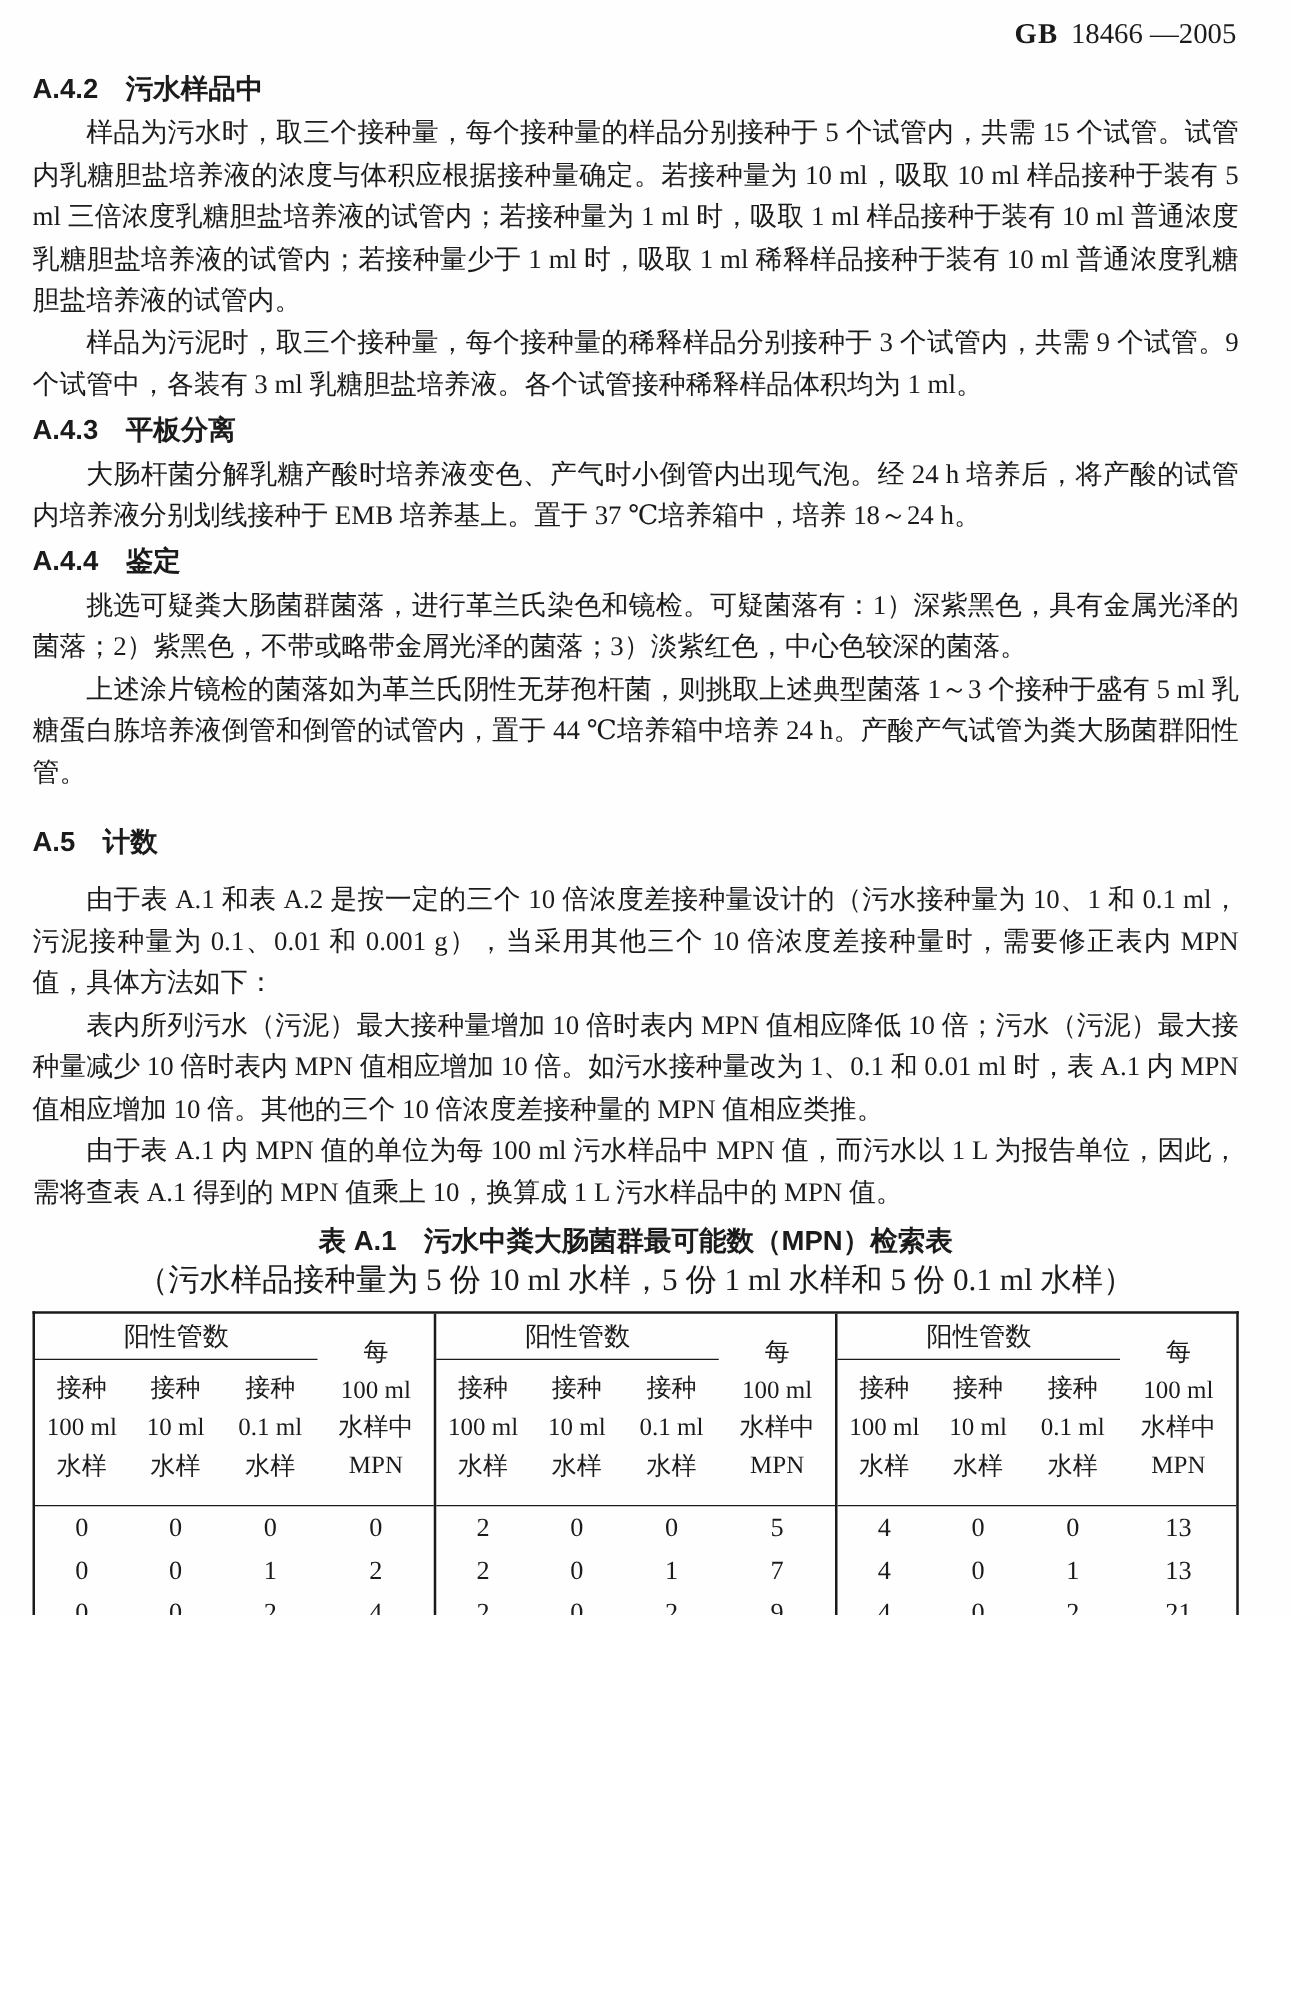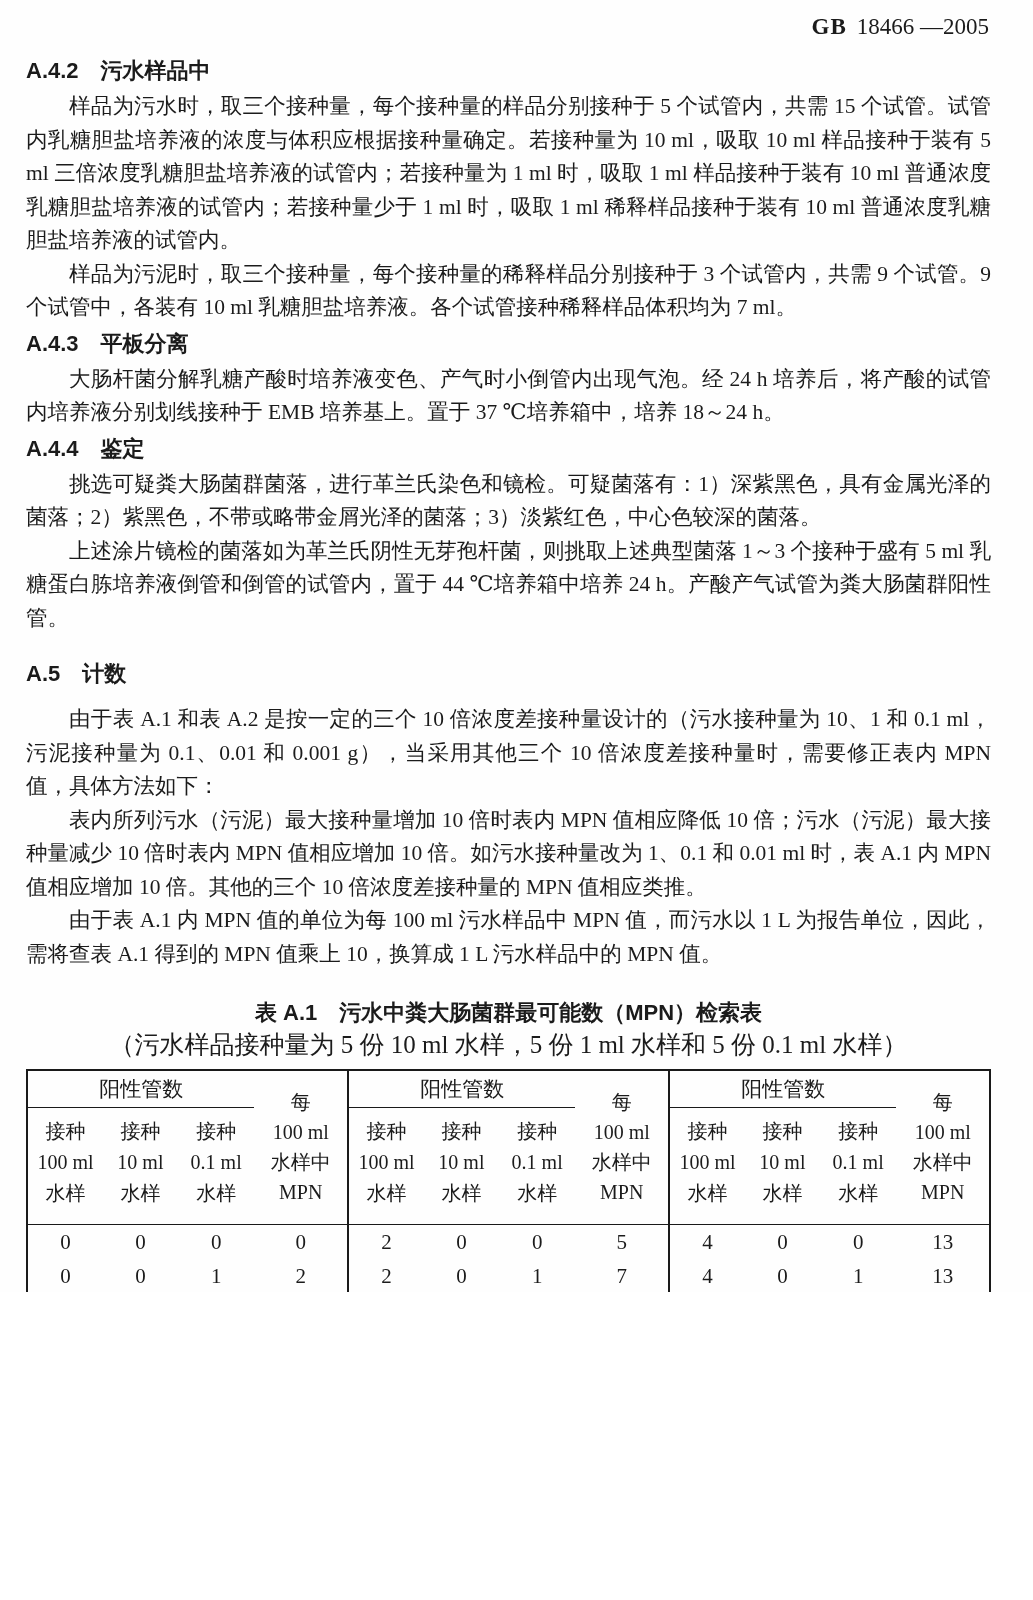--- a/index.html
+++ b/index.html
@@ -16,21 +16,21 @@
     font-weight:bold; font-size:22px; height:30px; line-height:30px;
   }
   .h2 { margin:4px 0 4px 0; }
   .h1 { margin:24px 0 14px 0; }
   .hno { margin-right:22px; }
   p.body {
     font-size:21.5px; line-height:33.5px; text-align:justify;
     text-indent:2em; margin:0;
   }
   .tbl-title {
-    margin-top:26px; text-align:center; height:32px; line-height:32px;
+    margin-top:6px; text-align:center; height:32px; line-height:32px;
     font-family:"Liberation Sans","DejaVu Sans",sans-serif;
     font-weight:bold; font-size:22px;
   }
   .tbl-sub { text-align:center; font-size:25px; height:32px; line-height:32px; margin-bottom:8px; }
   .mpn-table {
     display:flex; margin-top:0px; width:100%;
     border:2px solid #1a1a1a; border-bottom:none;
   }
   .grp { flex:1; }
   .grp + .grp { border-left:2px solid #1a1a1a; }
@@ -65,21 +65,21 @@
 <div class="page">
 
   <header class="doc-num">
     <span class="gb">GB</span><span>18466 —2005</span>
   </header>
 
   <div class="h2">
     <span class="hno">A.4.2</span><span>污水样品中</span>
   </div>
   <p class="body">样品为污水时，取三个接种量，每个接种量的样品分别接种于 5 个试管内，共需 15 个试管。试管内乳糖胆盐培养液的浓度与体积应根据接种量确定。若接种量为 10 ml，吸取 10 ml 样品接种于装有 5 ml 三倍浓度乳糖胆盐培养液的试管内；若接种量为 1 ml 时，吸取 1 ml 样品接种于装有 10 ml 普通浓度乳糖胆盐培养液的试管内；若接种量少于 1 ml 时，吸取 1 ml 稀释样品接种于装有 10 ml 普通浓度乳糖胆盐培养液的试管内。</p>
-  <p class="body">样品为污泥时，取三个接种量，每个接种量的稀释样品分别接种于 3 个试管内，共需 9 个试管。9 个试管中，各装有 10 ml 乳糖胆盐培养液。各个试管接种稀释样品体积均为 7 ml。</p>
+  <p class="body">样品为污泥时，取三个接种量，每个接种量的稀释样品分别接种于 3 个试管内，共需 9 个试管。9 个试管中，各装有 3 ml 乳糖胆盐培养液。各个试管接种稀释样品体积均为 1 ml。</p>
 
   <div class="h2">
     <span class="hno">A.4.3</span><span>平板分离</span>
   </div>
   <p class="body">大肠杆菌分解乳糖产酸时培养液变色、产气时小倒管内出现气泡。经 24 h 培养后，将产酸的试管内培养液分别划线接种于 EMB 培养基上。置于 37 ℃培养箱中，培养 18～24 h。</p>
 
   <div class="h2">
     <span class="hno">A.4.4</span><span>鉴定</span>
   </div>
   <p class="body">挑选可疑粪大肠菌群菌落，进行革兰氏染色和镜检。可疑菌落有：1）深紫黑色，具有金属光泽的菌落；2）紫黑色，不带或略带金屑光泽的菌落；3）淡紫红色，中心色较深的菌落。</p>

